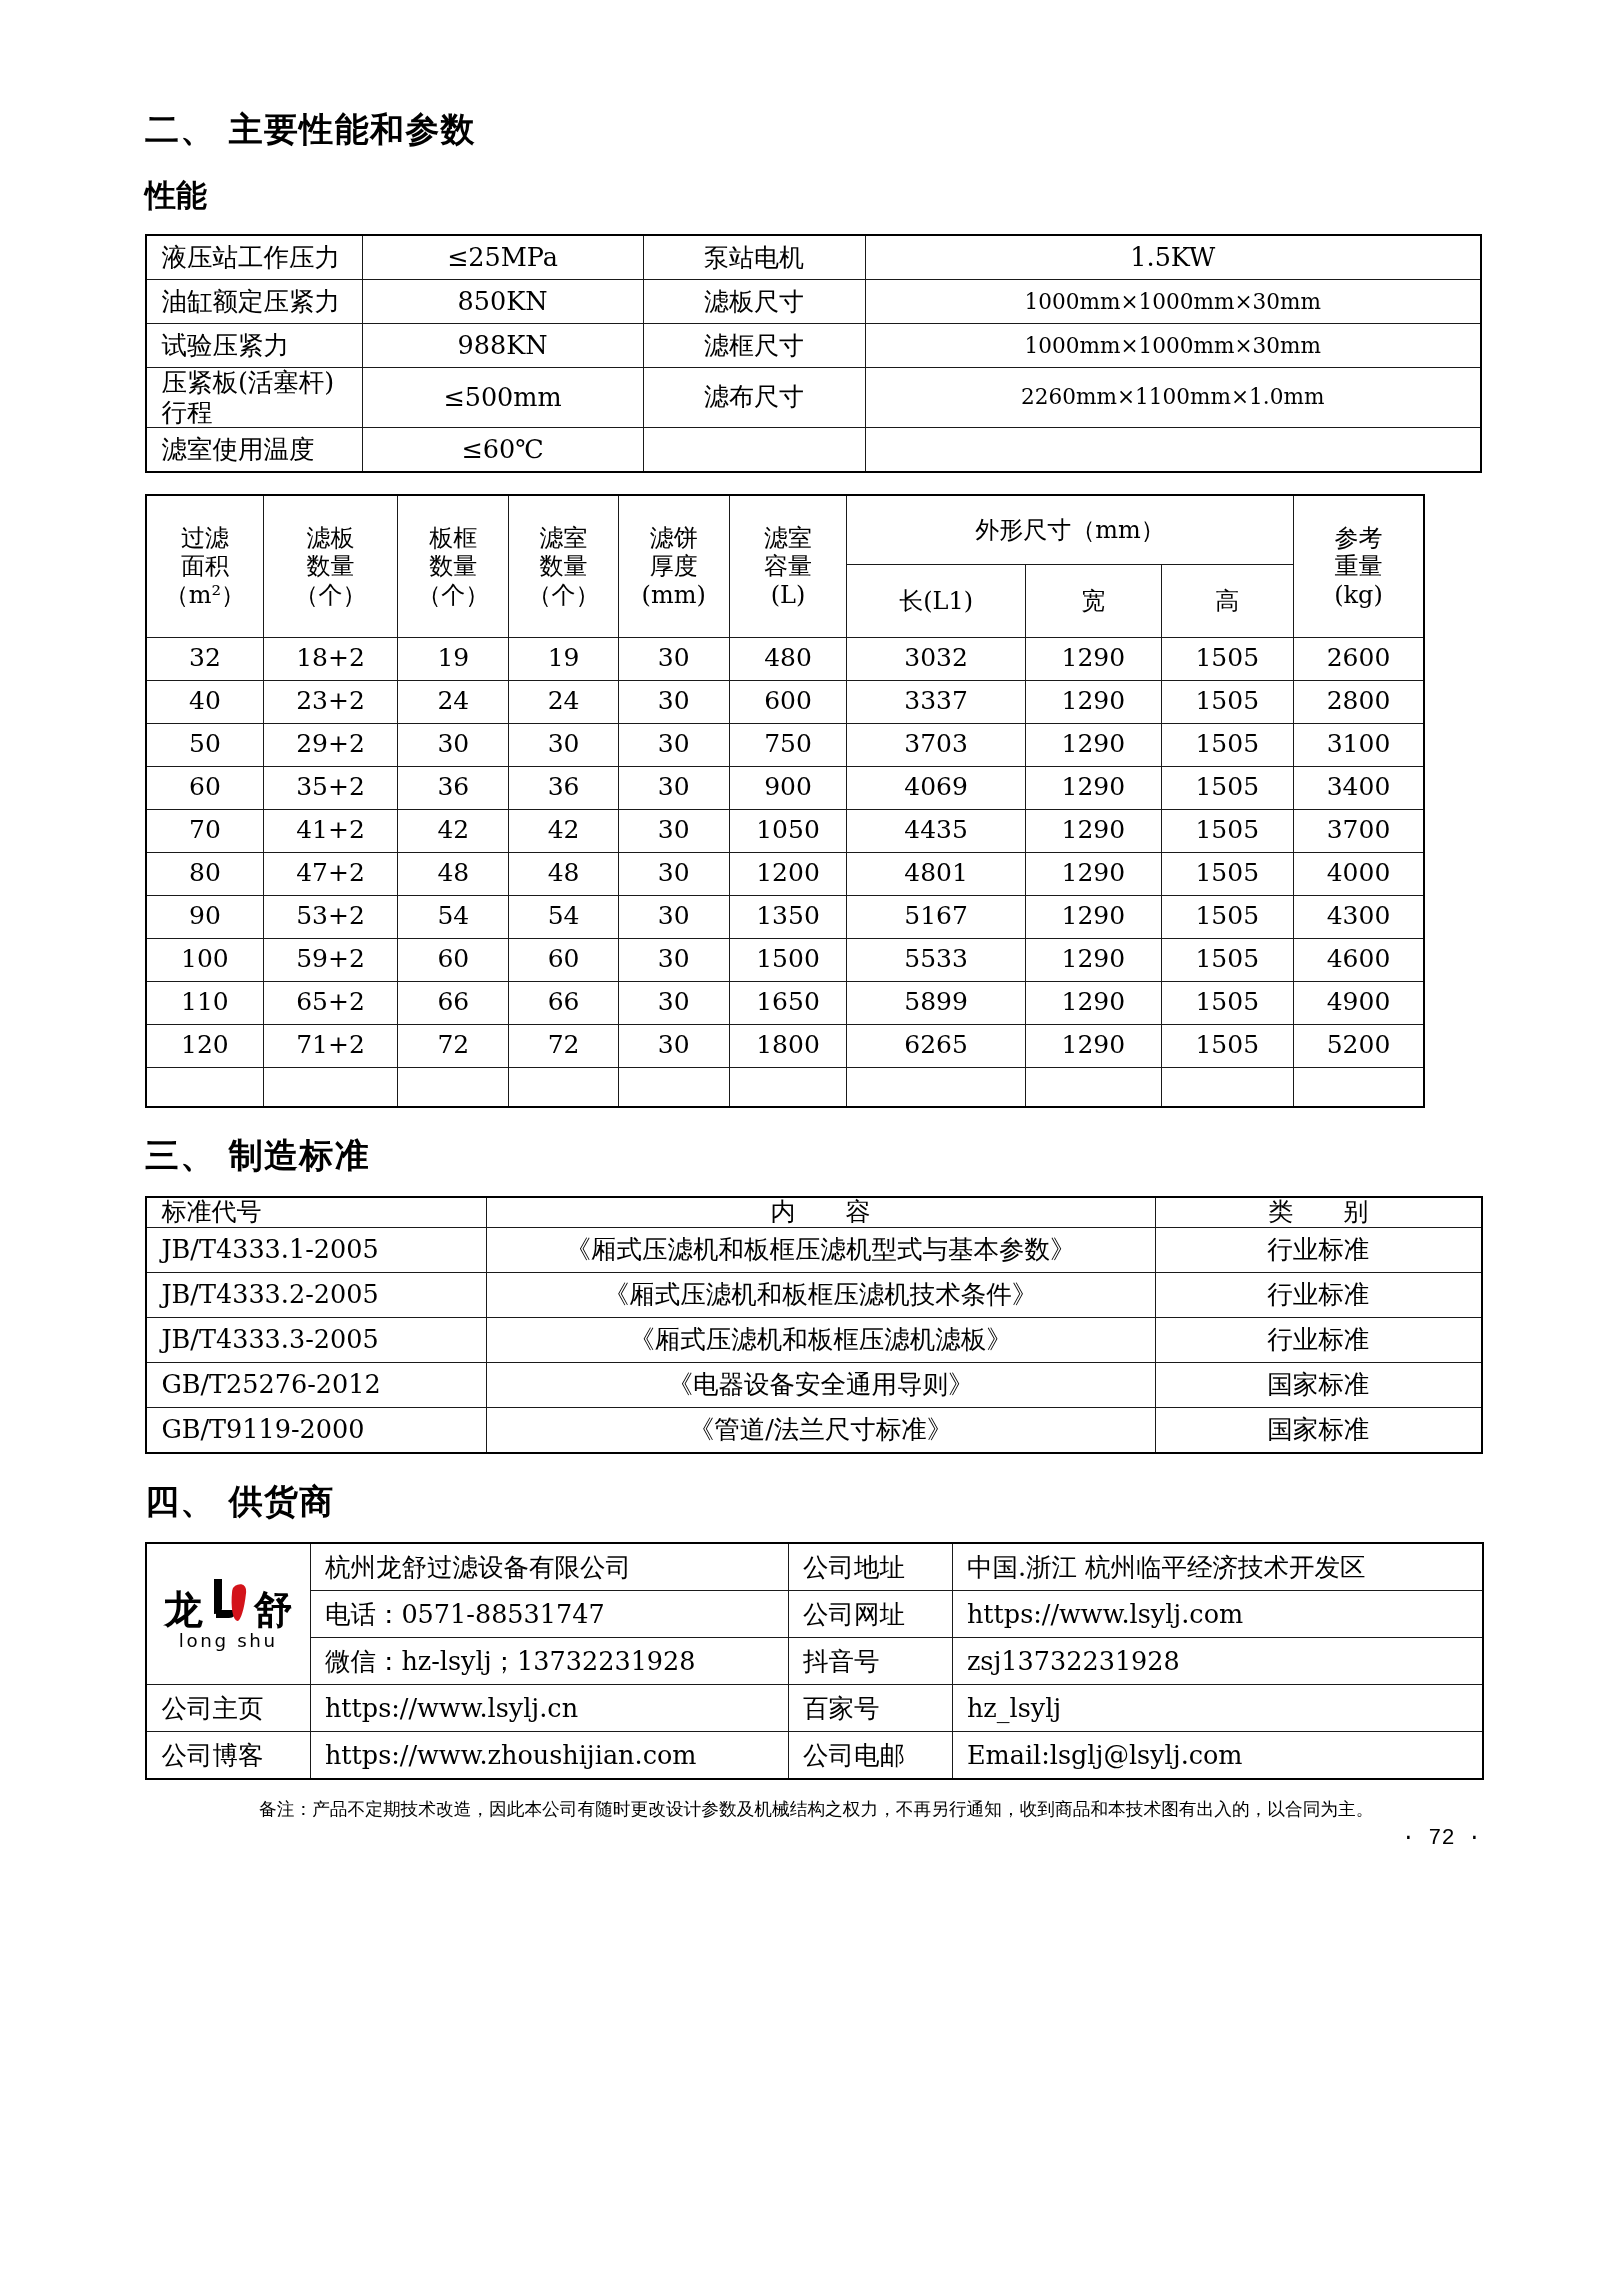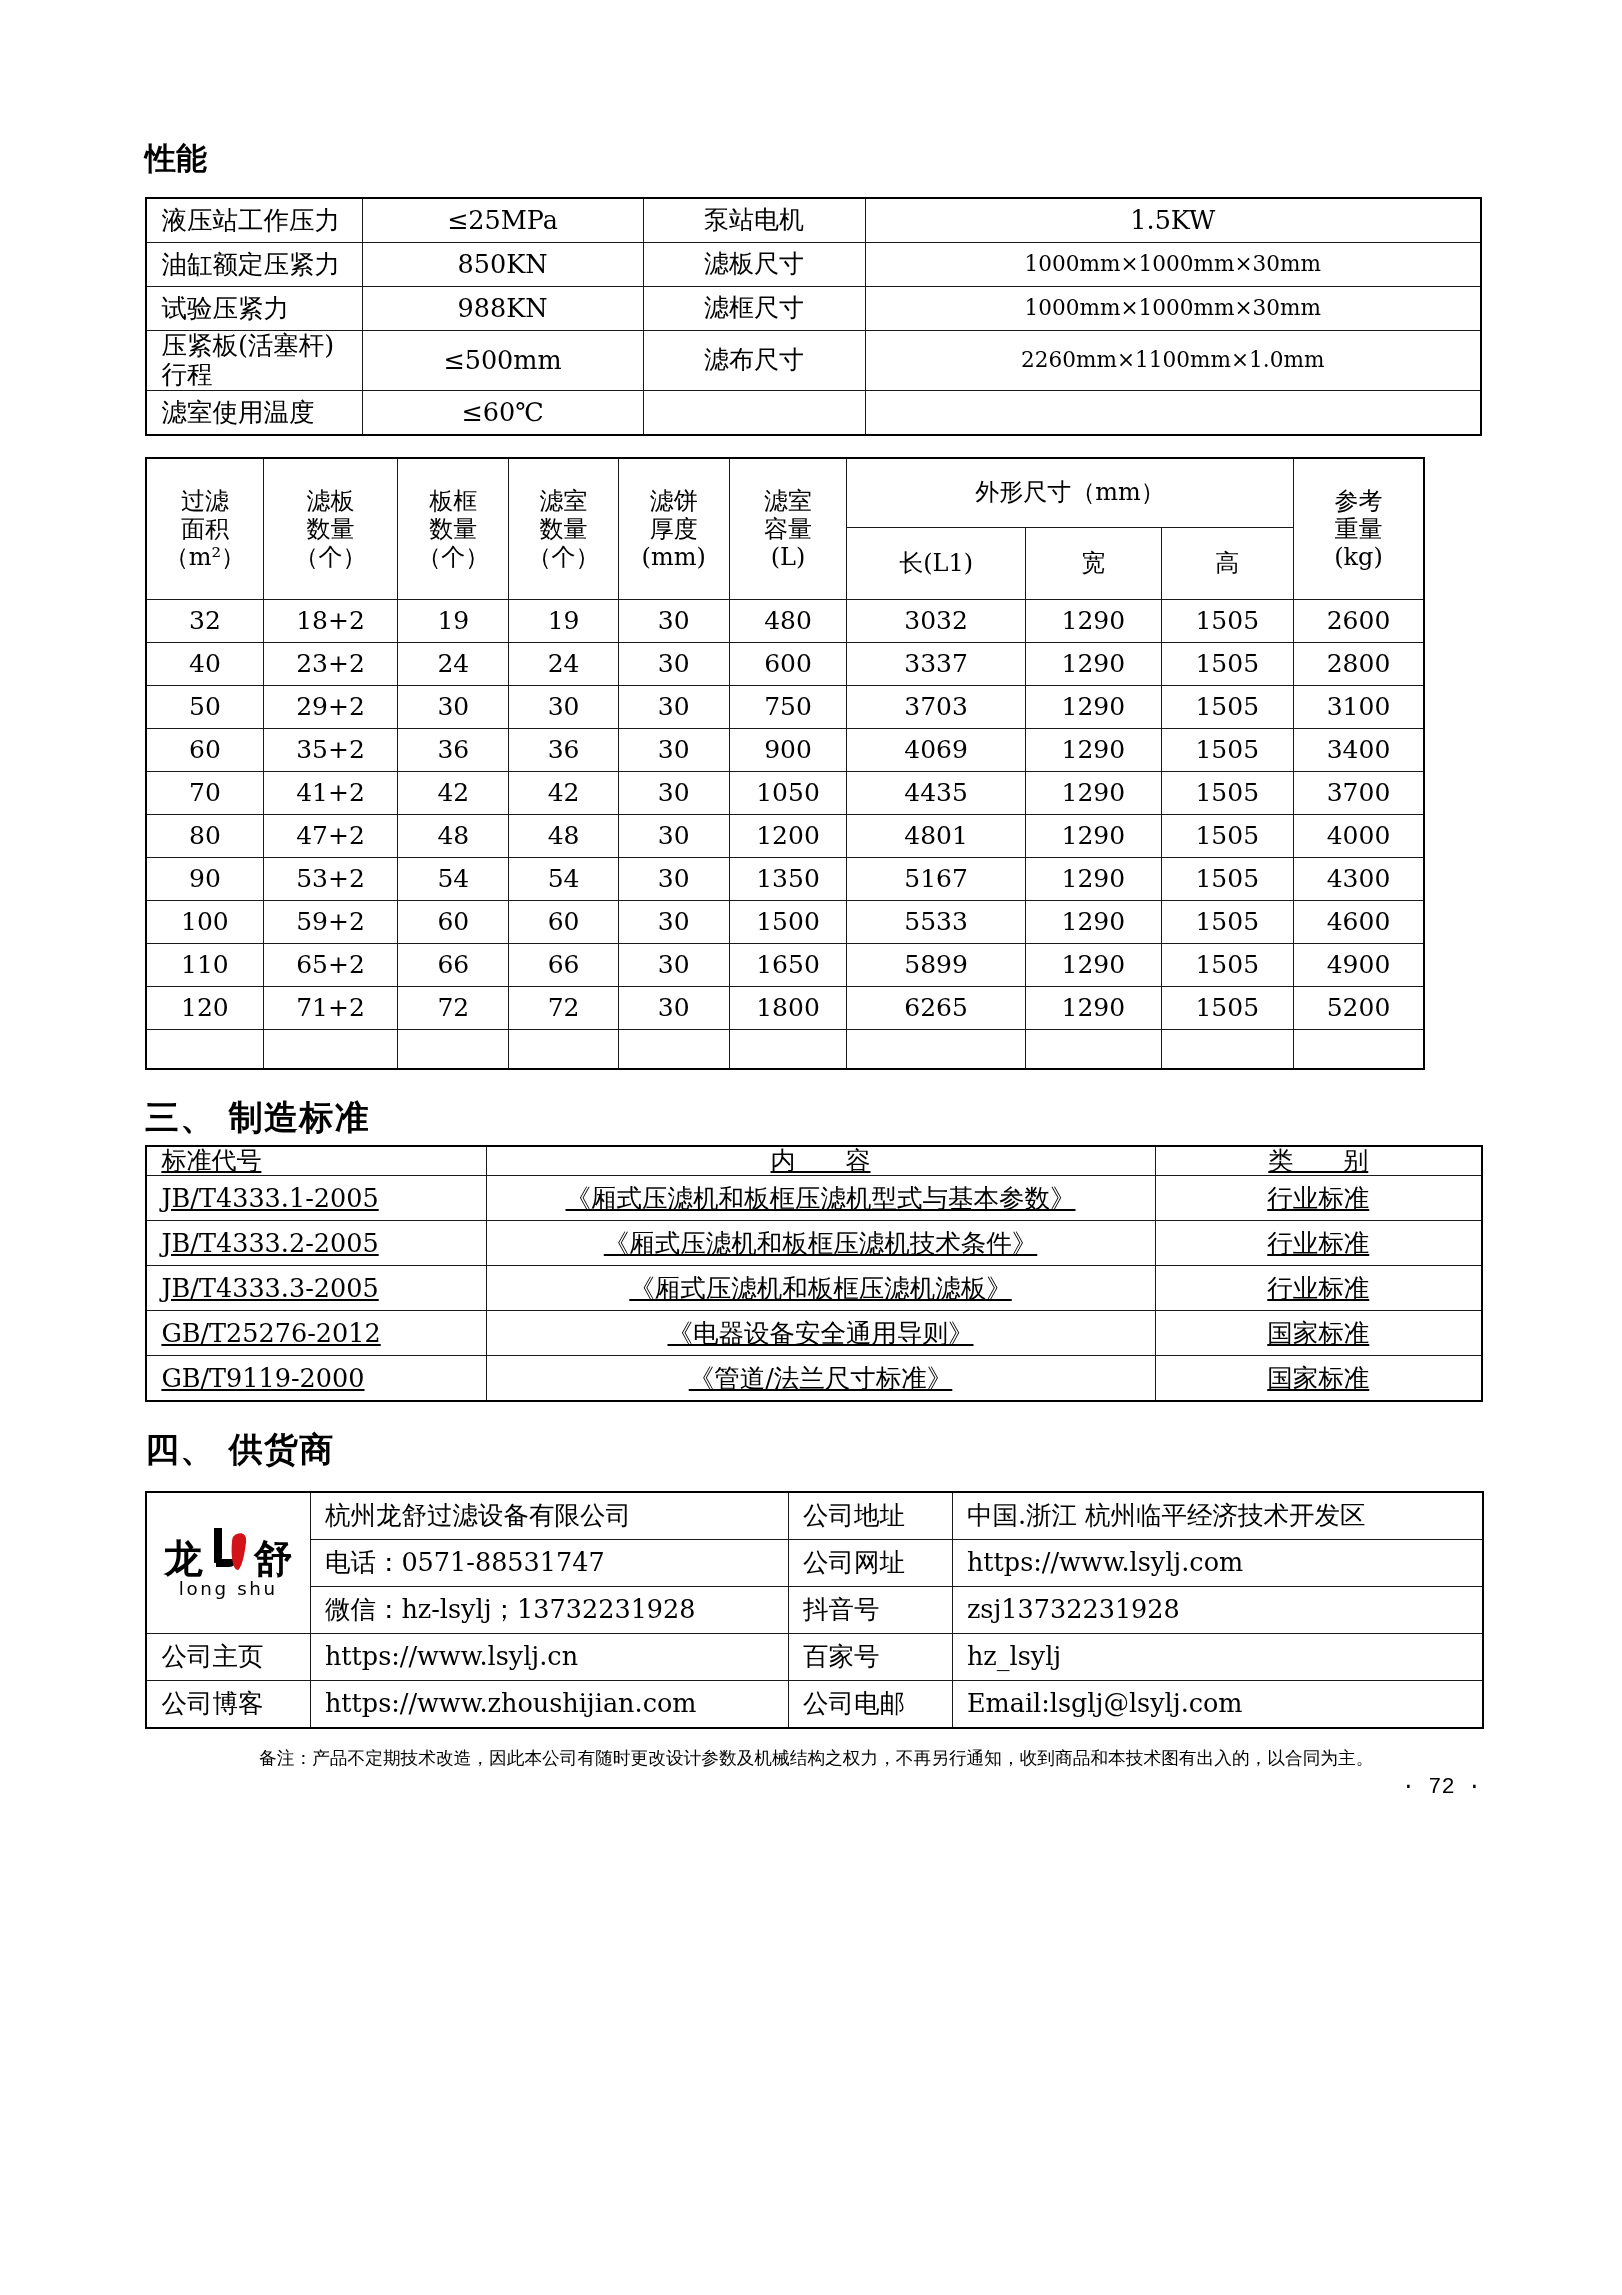--- a/index.html
+++ b/index.html
@@ -64,21 +64,21 @@
   #param-table th{
     font-size:24px;
     line-height:1.18;
     height:124px;
     padding:3.9px 1.3px;
   }
   #param-table td{height:42px;font-size:25px;}
   #param-table tr.blank td{height:38px;}
   .hdr-stack{display:block;}
   
-  #std-table{margin-top:8px;text-decoration:underline;}
+  #std-table{margin-top:22px;}
   #std-table td{height:44px;font-size:25.5px;}
   #std-table td.code{text-align:left;padding-left:14.4px;}
   
   #sup-table{margin-top:22px;}
   #sup-table td{height:46px;font-size:25.5px;text-align:left;padding-left:14.4px;}
   #sup-table td.lbl{text-align:left;}
   #sup-table td.logo-cell{
     text-align:center;
     vertical-align:middle;
     padding:0;
@@ -153,20 +153,21 @@
     text-align:right;
     font-size:22px;
     font-family:Liberation Mono, monospace;
   }
 </style>
 </head>
 <body>
 
 <div class="page">
 
+  <h2 class="section">二、 主要性能和参数</h2>
   <div class="sub-label">性能</div>
 
   <table id="perf-table" class="outer-thick">
     <colgroup>
       <col style="width:216px">
       <col style="width:281px">
       <col style="width:222px">
       <col style="width:616px">
     </colgroup>
     <tbody>

